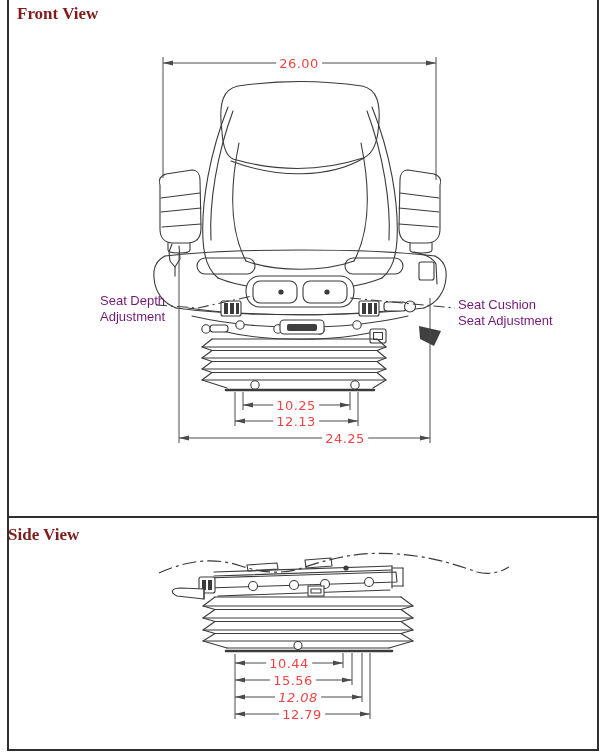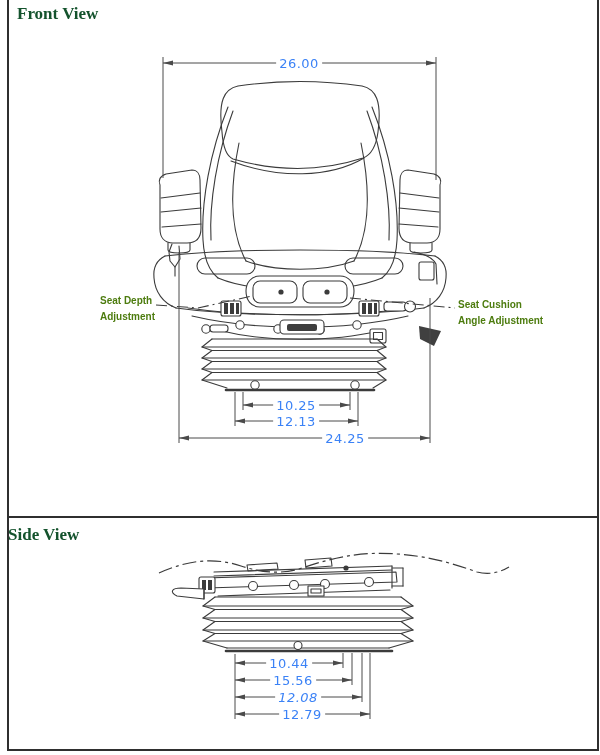--- a/index.html
+++ b/index.html
@@ -4,29 +4,29 @@
 <style>
   html,body{margin:0;padding:0;}
   body{
     width:600px;height:755px;position:relative;background:#fff;overflow:hidden;
     font-family:"Liberation Sans",sans-serif;
   }
   .border-v{position:absolute;width:2px;background:#2f2f2f;}
   .border-h{position:absolute;height:2px;background:#2f2f2f;}
   .view-title{
     position:absolute;font-family:"Liberation Serif","DejaVu Serif",serif;
-    font-weight:bold;font-size:17px;color:#14532d;white-space:nowrap;
+    font-weight:bold;font-size:17px;color:#7f1d1d;white-space:nowrap;
   }
   .dim-label{
     position:absolute;transform:translate(-50%,-50%);
     font-family:"DejaVu Sans",sans-serif;font-size:13px;letter-spacing:.5px;
-    color:#3b82f6;background:#fff;padding:0 3px;white-space:nowrap;line-height:15px;
+    color:#ef4444;background:#fff;padding:0 3px;white-space:nowrap;line-height:15px;
   }
   .callout{
-    position:absolute;font-size:10px;line-height:15.5px;color:#4d7c0f;white-space:nowrap;font-weight:bold;
+    position:absolute;font-size:13px;line-height:15.5px;color:#701a75;white-space:nowrap;
   }
   svg{position:absolute;left:0;top:0;pointer-events:none;}
 </style>
 </head>
 <body>
 
 <div class="border-v" style="left:7px;top:0;height:751px;"></div>
 <div class="border-v" style="left:597px;top:0;height:751px;"></div>
 <div class="border-h" style="left:7px;top:749px;width:592px;"></div>
 <div class="border-h" style="left:7px;top:516px;width:592px;"></div>
@@ -243,14 +243,14 @@
 <span class="dim-label" style="left:293px;top:680px;">15.56</span>
 <span class="dim-label" style="left:298px;top:697px;font-style:italic;">12.08</span>
 <span class="dim-label" style="left:302px;top:714px;text-align:center;">12.79</span>
 
 <div class="callout" style="left:100px;top:293px;">
   <div>Seat Depth</div>
   <div>Adjustment</div>
 </div>
 <div class="callout" style="left:458px;top:297px;">
   <div>Seat Cushion</div>
-  <div>Angle Adjustment</div>
+  <div>Seat Adjustment</div>
 </div>
 
 </body></html>

